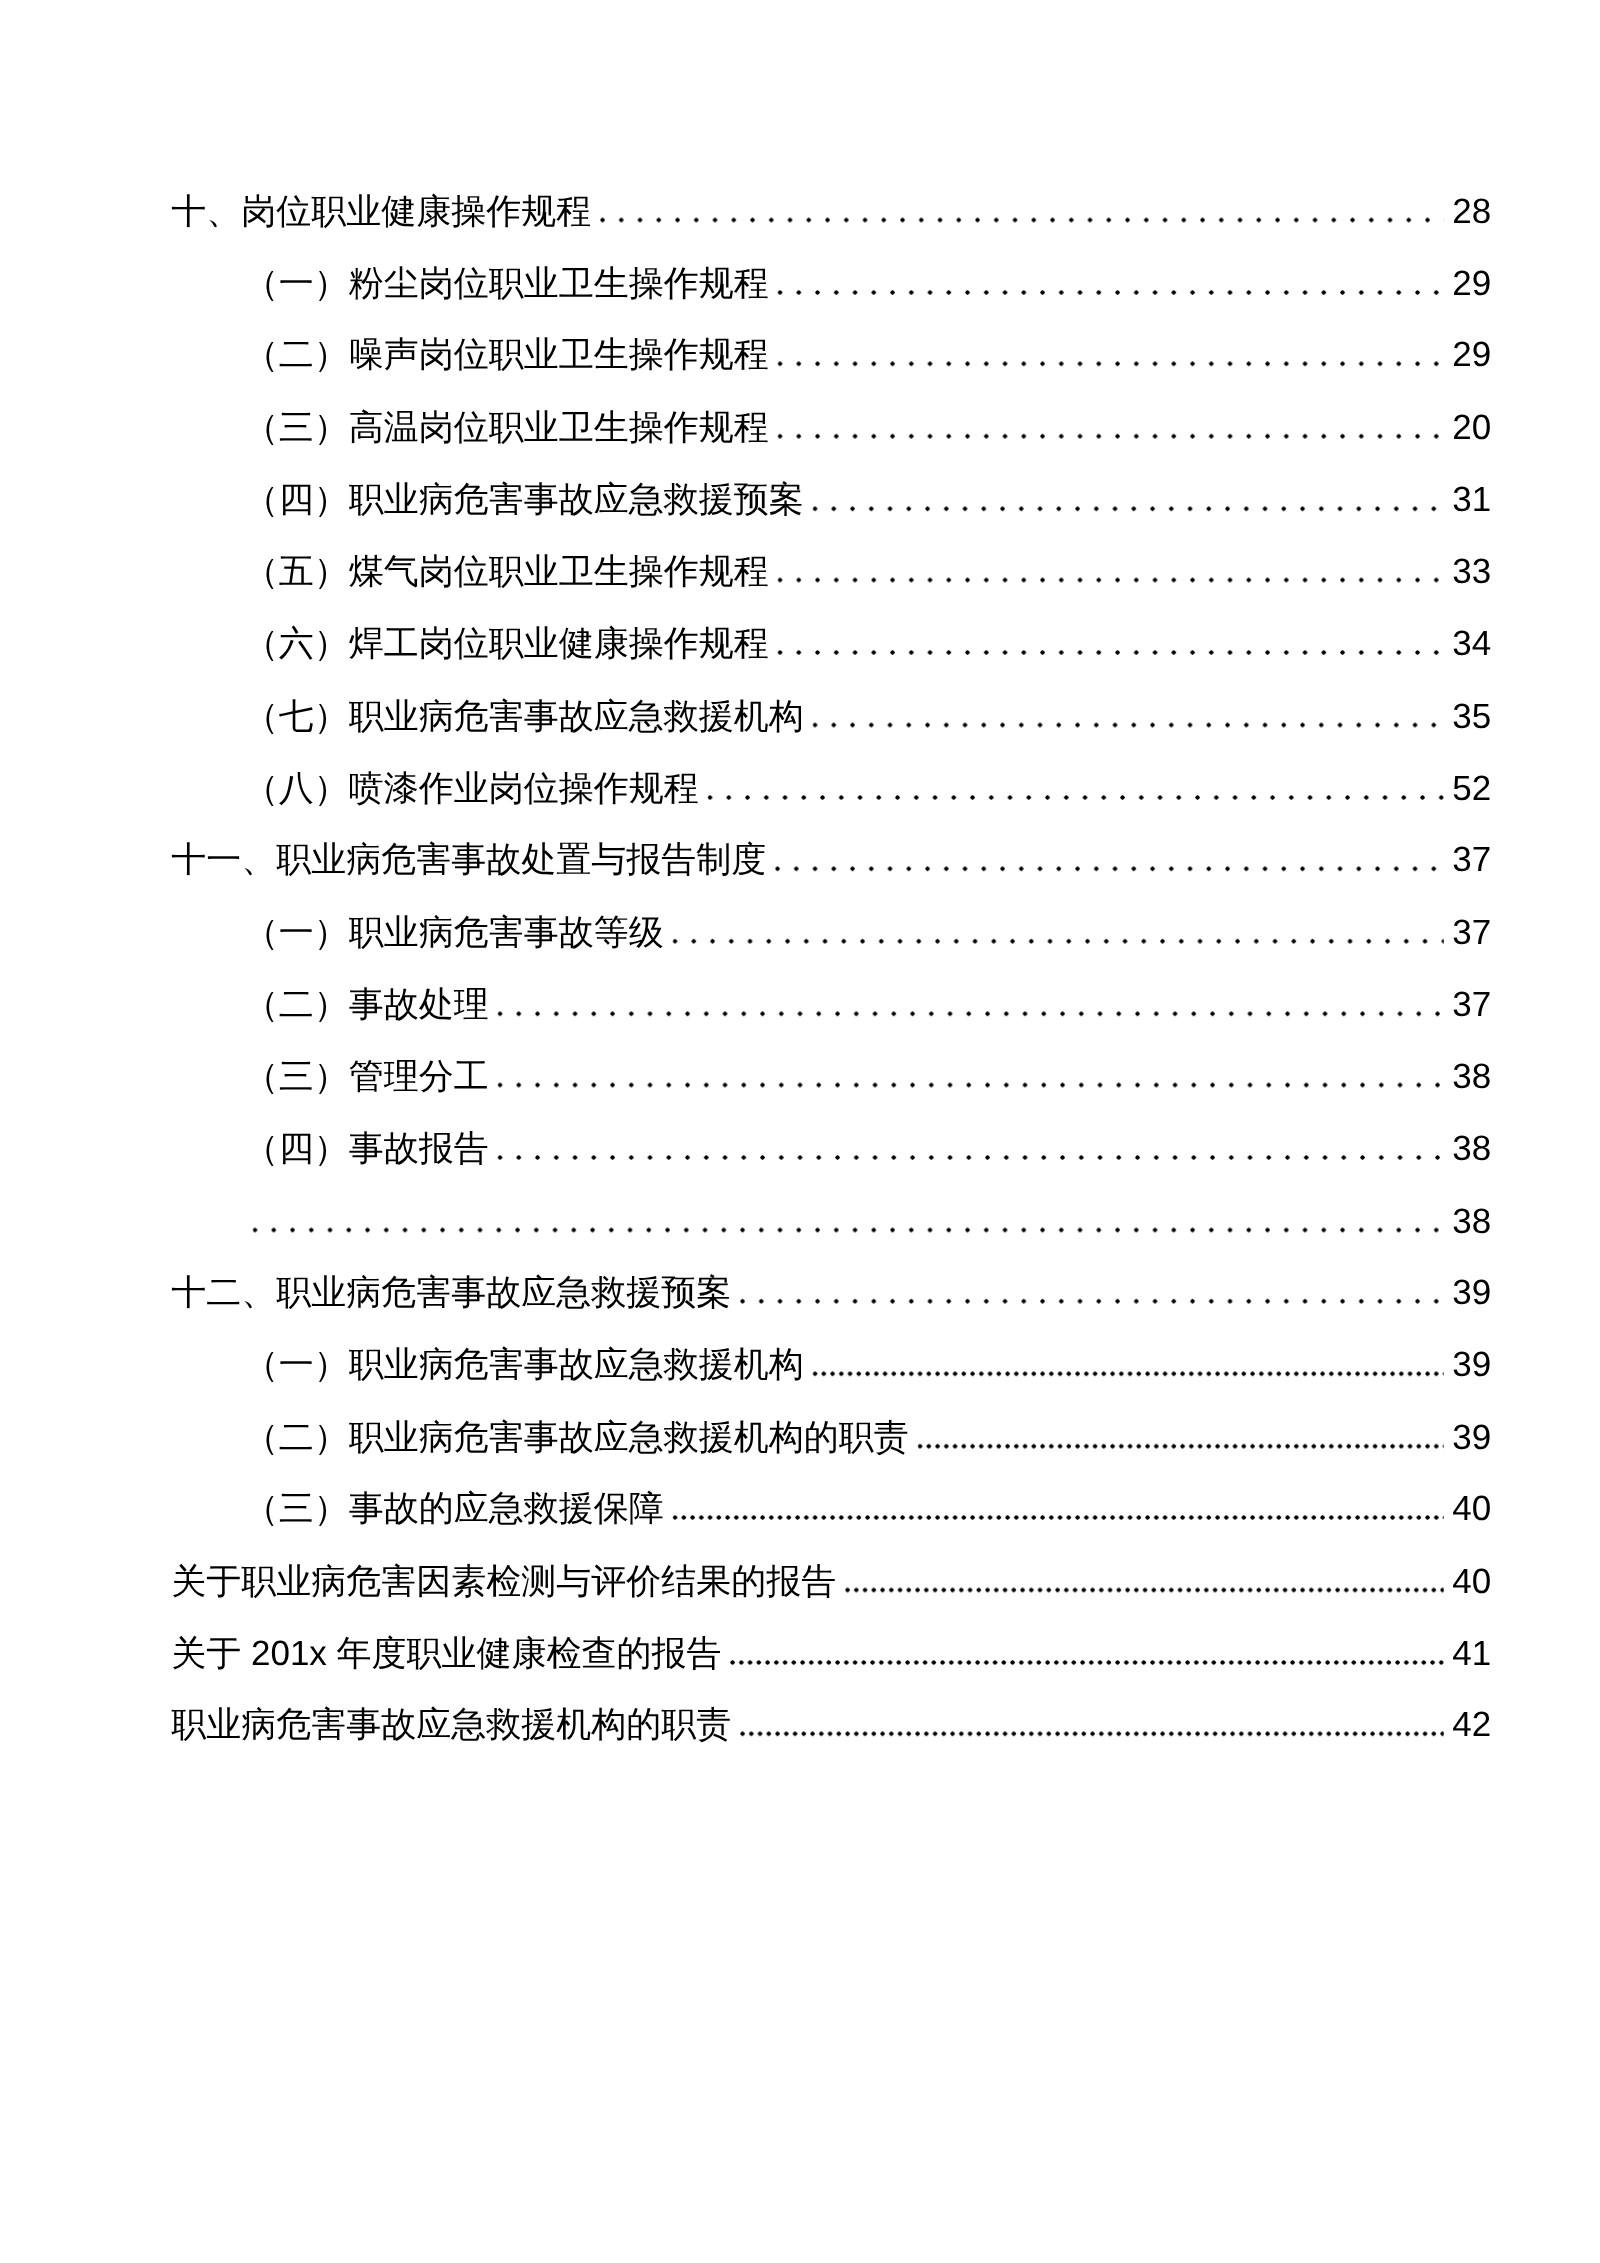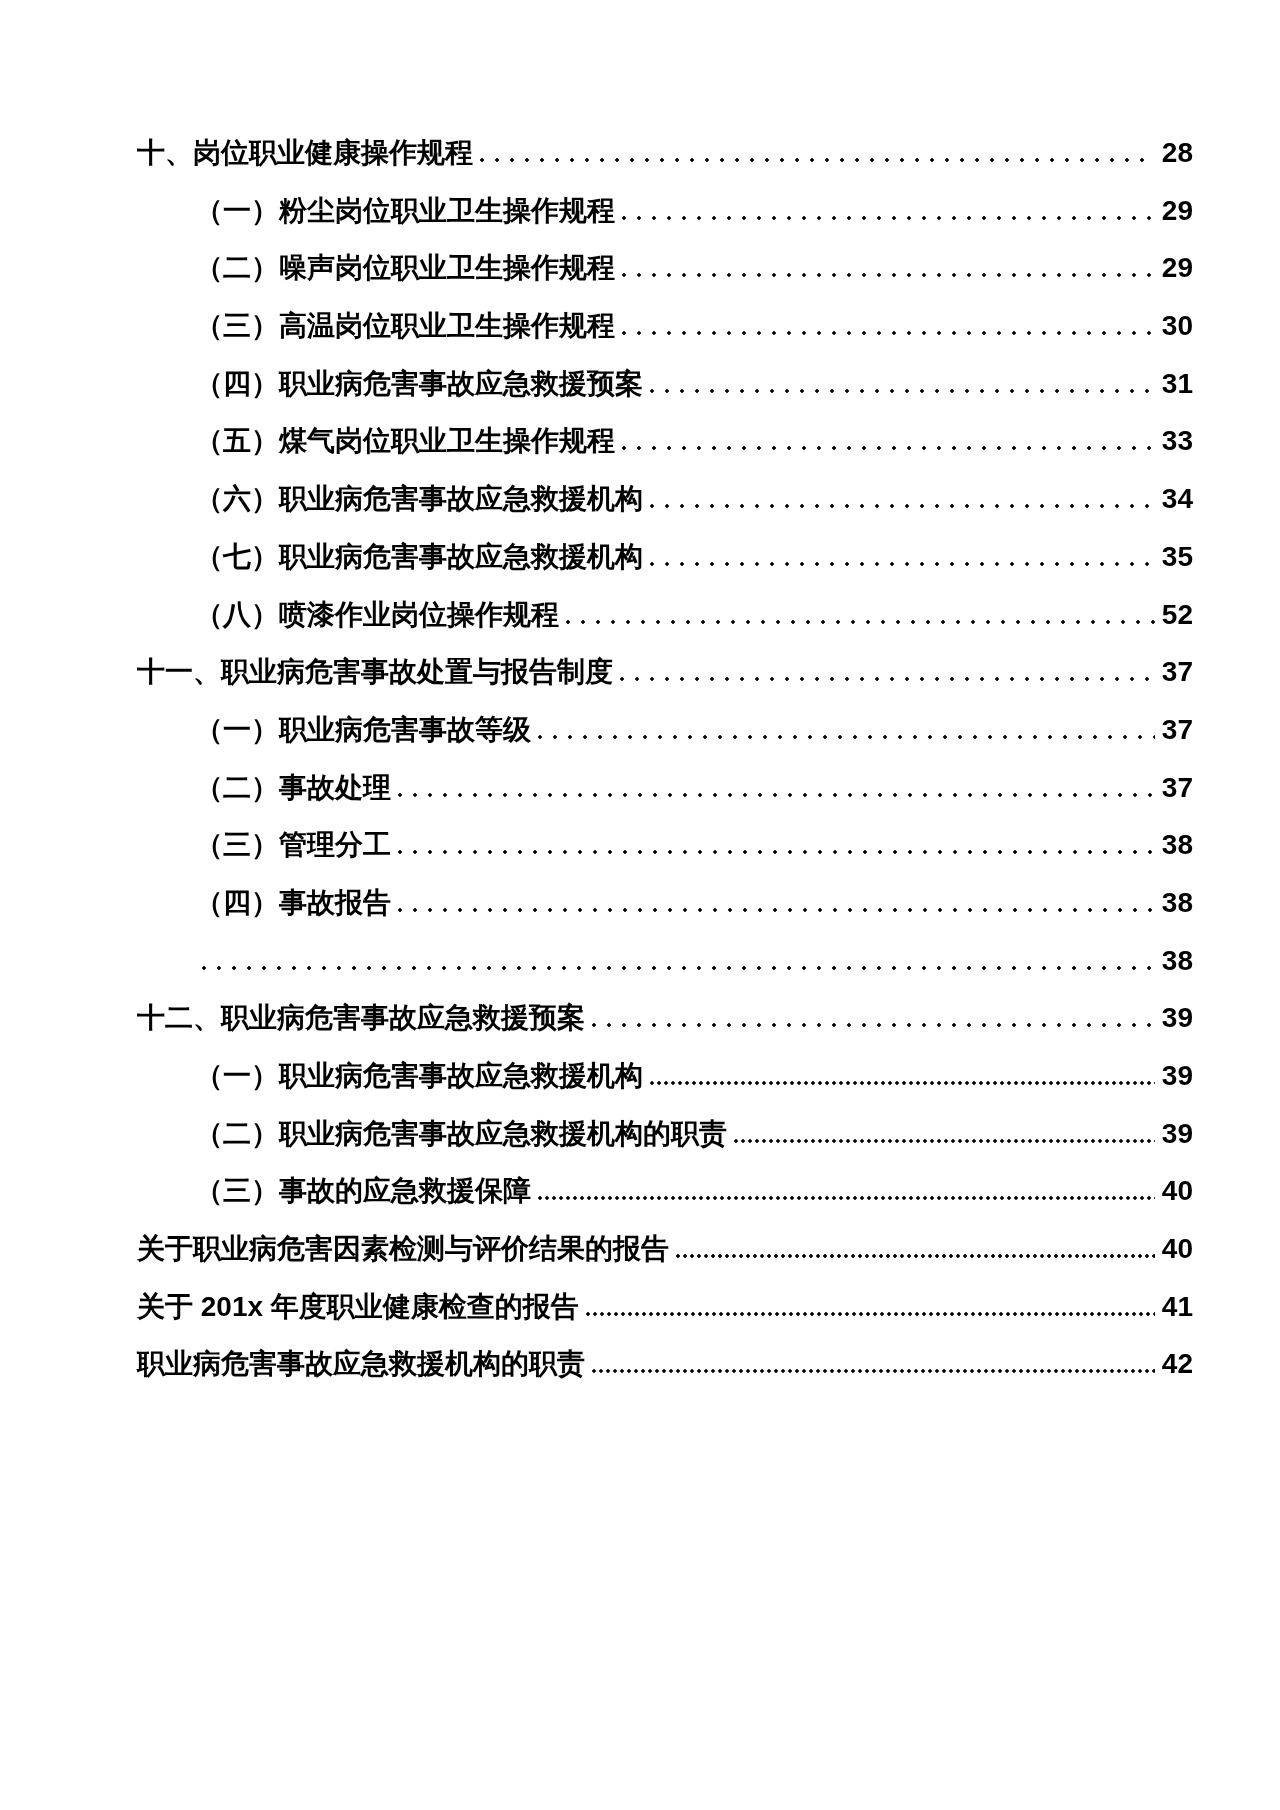--- a/index.html
+++ b/index.html
@@ -13,22 +13,21 @@
     height: 1810px;
     background: #ffffff;
     overflow: hidden;
     font-family: "Liberation Sans", "DejaVu Sans", sans-serif;
     color: #000000;
   }
   .toc {
     position: absolute;
     left: 137px;
     right: 87px;
-    top: 124px;
-    font-weight: bold;
+    top: 140px;
   }
   .toc-row {
     display: flex;
     align-items: baseline;
     height: 57.7px;
     white-space: nowrap;
     cursor: default;
   }
   .toc-row .toc-label,
   .toc-row .toc-page {
@@ -75,34 +74,34 @@
     <span class="toc-page">29</span>
   </div>
       <div class="toc-row lvl2">
     <span class="toc-label">（二）噪声岗位职业卫生操作规程</span>
     <span class="leader sparse"></span>
     <span class="toc-page">29</span>
   </div>
       <div class="toc-row lvl2">
     <span class="toc-label">（三）高温岗位职业卫生操作规程</span>
     <span class="leader sparse"></span>
-    <span class="toc-page">30</span>
+    <span class="toc-page">20</span>
   </div>
       <div class="toc-row lvl2">
     <span class="toc-label">（四）职业病危害事故应急救援预案</span>
     <span class="leader sparse"></span>
     <span class="toc-page">31</span>
   </div>
       <div class="toc-row lvl2">
     <span class="toc-label">（五）煤气岗位职业卫生操作规程</span>
     <span class="leader sparse"></span>
     <span class="toc-page">33</span>
   </div>
       <div class="toc-row lvl2">
-    <span class="toc-label">（六）职业病危害事故应急救援机构</span>
+    <span class="toc-label">（六）焊工岗位职业健康操作规程</span>
     <span class="leader sparse"></span>
     <span class="toc-page">34</span>
   </div>
       <div class="toc-row lvl2">
     <span class="toc-label">（七）职业病危害事故应急救援机构</span>
     <span class="leader sparse"></span>
     <span class="toc-page">35</span>
   </div>
       <div class="toc-row lvl2">
     <span class="toc-label">（八）喷漆作业岗位操作规程</span>

